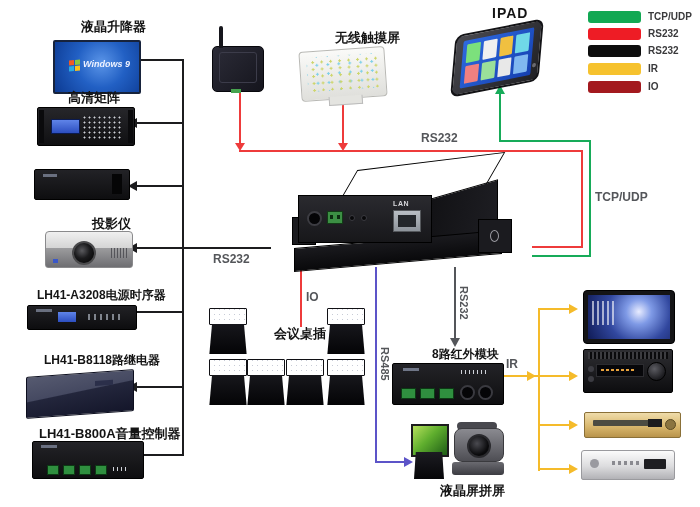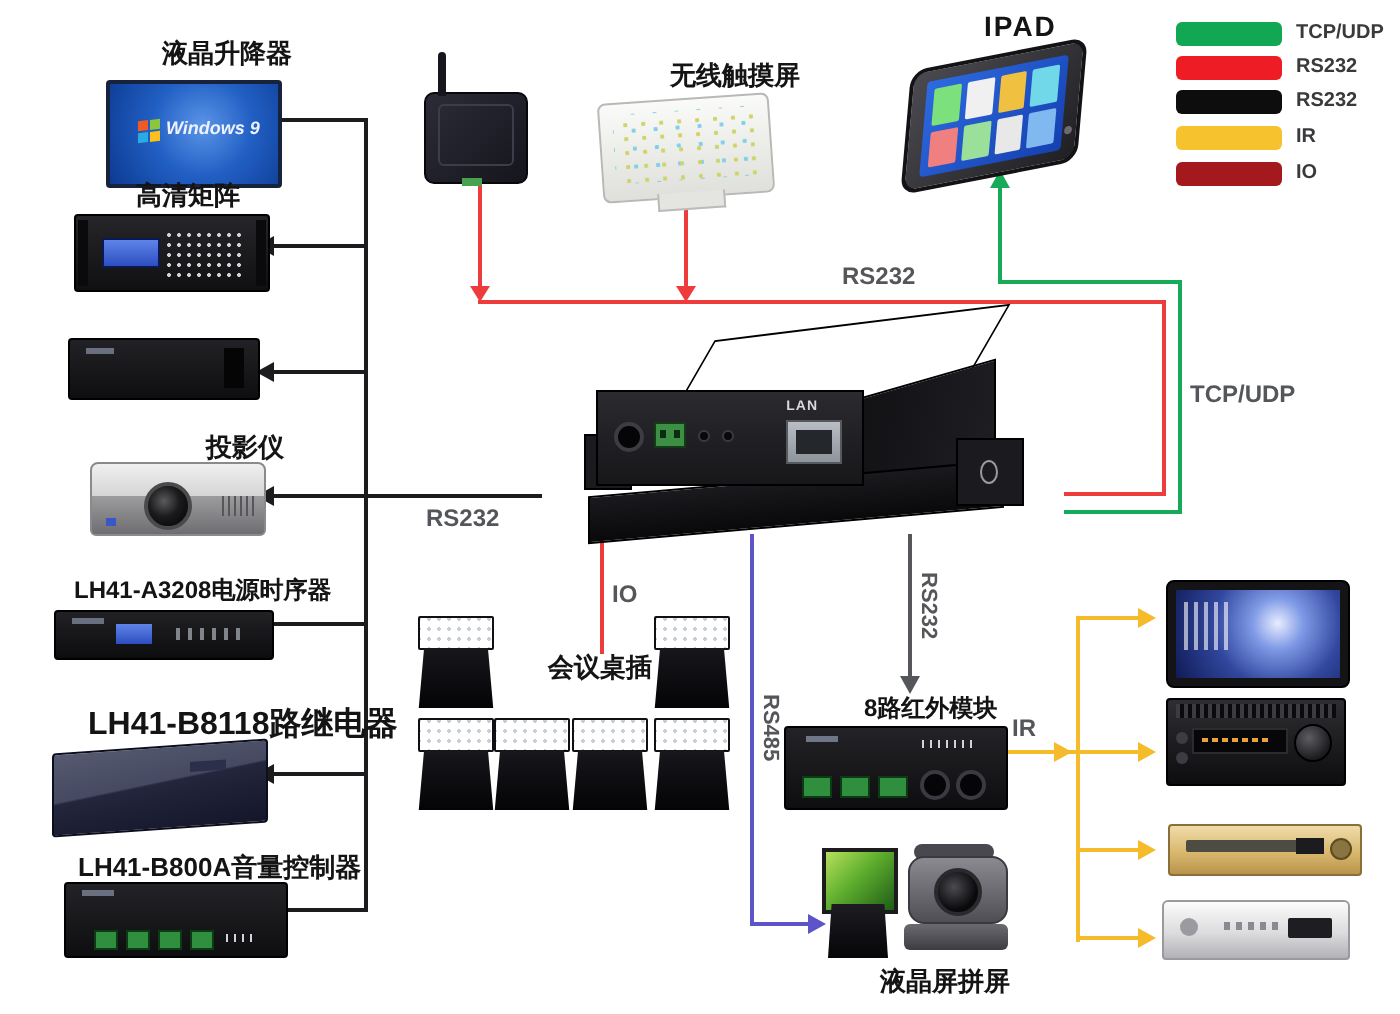--- a/index.html
+++ b/index.html
@@ -242,35 +242,35 @@
     <div class="rack-ear-r"></div>
     <div class="lcd"></div>
     <div class="keys"></div>
   </div>
 
   <div class="dev splicer" style="left:34px;top:169px;">
     <div class="logo"></div>
     <div class="slot"></div>
   </div>
 
-  <div class="lbl" style="left:82px;top:215px;">投影仪</div>
+  <div class="lbl" style="left:71px;top:215px;">投影仪</div>
   <div class="dev projector" style="left:45px;top:231px;">
     <div class="lens"></div>
     <div class="dot"></div>
     <div class="vent"></div>
   </div>
 
   <div class="lbl" style="left:16px;top:287px;font-size:12px;">LH41-A3208电源时序器</div>
   <div class="dev a3208" style="left:27px;top:305px;">
     <div class="logo"></div>
     <div class="disp"></div>
     <div class="sw"></div>
   </div>
 
-  <div class="lbl" style="left:23px;top:352px;font-size:16px;">LH41-B8118路继电器</div>
+  <div class="lbl" style="left:23px;top:352px;font-size:12px;">LH41-B8118路继电器</div>
   <div class="dev b8118" style="left:26px;top:373px;">
     <div class="tag"></div>
   </div>
 
   <div class="lbl" style="left:18px;top:425px;font-size:13px;">LH41-B800A音量控制器</div>
   <div class="dev b800a" style="left:32px;top:441px;">
     <div class="logo"></div>
     <div class="led"></div>
     <div class="row">
         <i></i>

